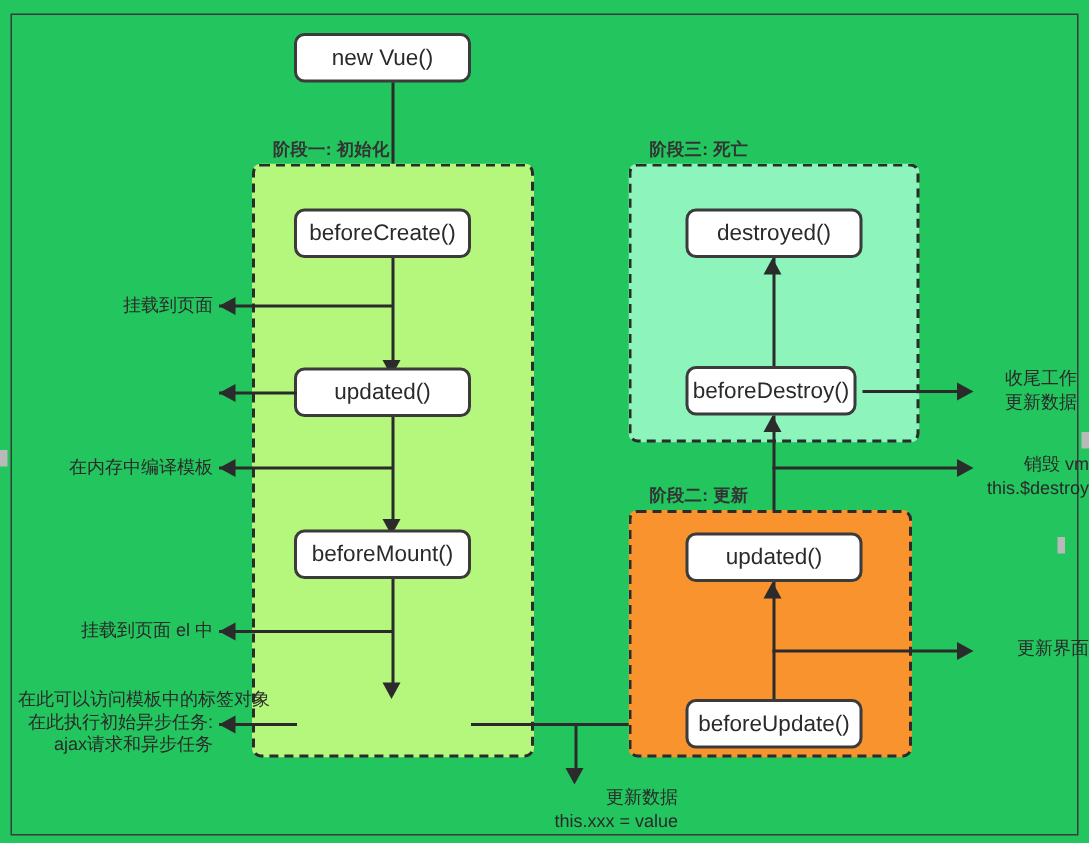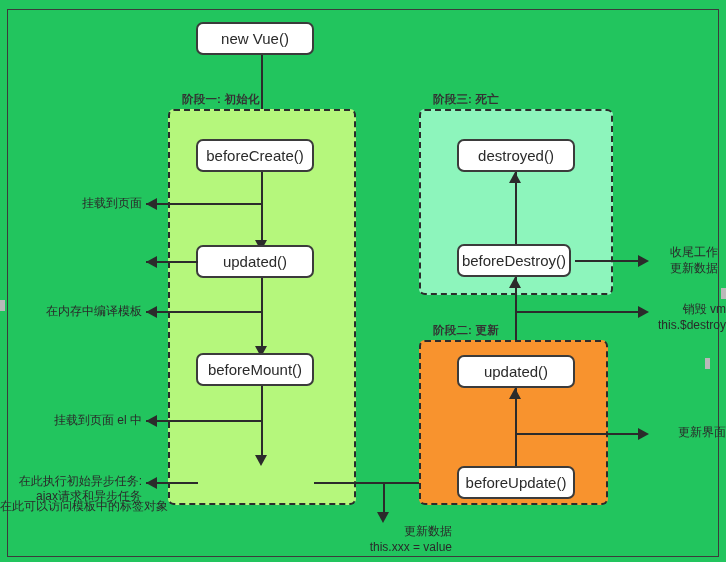--- a/index.html
+++ b/index.html
@@ -134,21 +134,21 @@
 
   <div class="vline" style="left:261px;top:386px;height:73px;"></div>
   <div class="arrow arrow-down" style="left:255px;top:455px;"></div>
   <div class="hline" style="left:146px;top:420px;width:116px;"></div>
   <div class="arrow arrow-left" style="left:146px;top:415px;"></div>
   <div class="note note-left" style="left:0px;top:413px;width:142px;">挂载到页面 el 中</div>
 
 
   <div class="hline" style="left:146px;top:482px;width:52px;"></div>
   <div class="arrow arrow-left" style="left:146px;top:477px;"></div>
-  <div class="note note-left" style="left:0px;top:459px;width:142px;margin-top:40px;">在此可以访问模板中的标签对象</div>
+  <div class="note note-left" style="left:12px;top:459px;width:142px;">在此可以访问模板中的标签对象</div>
   <div class="note note-left" style="left:0px;top:474px;width:142px;">在此执行初始异步任务:</div>
   <div class="note note-left" style="left:0px;top:489px;width:142px;">ajax请求和异步任务</div>
 
   <div class="hline" style="left:314px;top:482px;width:140px;"></div>
   <div class="arrow arrow-right" style="left:451px;top:477px;"></div>
   <div class="vline" style="left:383px;top:482px;height:34px;"></div>
   <div class="arrow arrow-down" style="left:377px;top:512px;"></div>
   <div class="note note-center" style="left:314px;top:524px;width:138px;">更新数据</div>
   <div class="note note-center" style="left:314px;top:540px;width:138px;">this.xxx = value</div>
 

